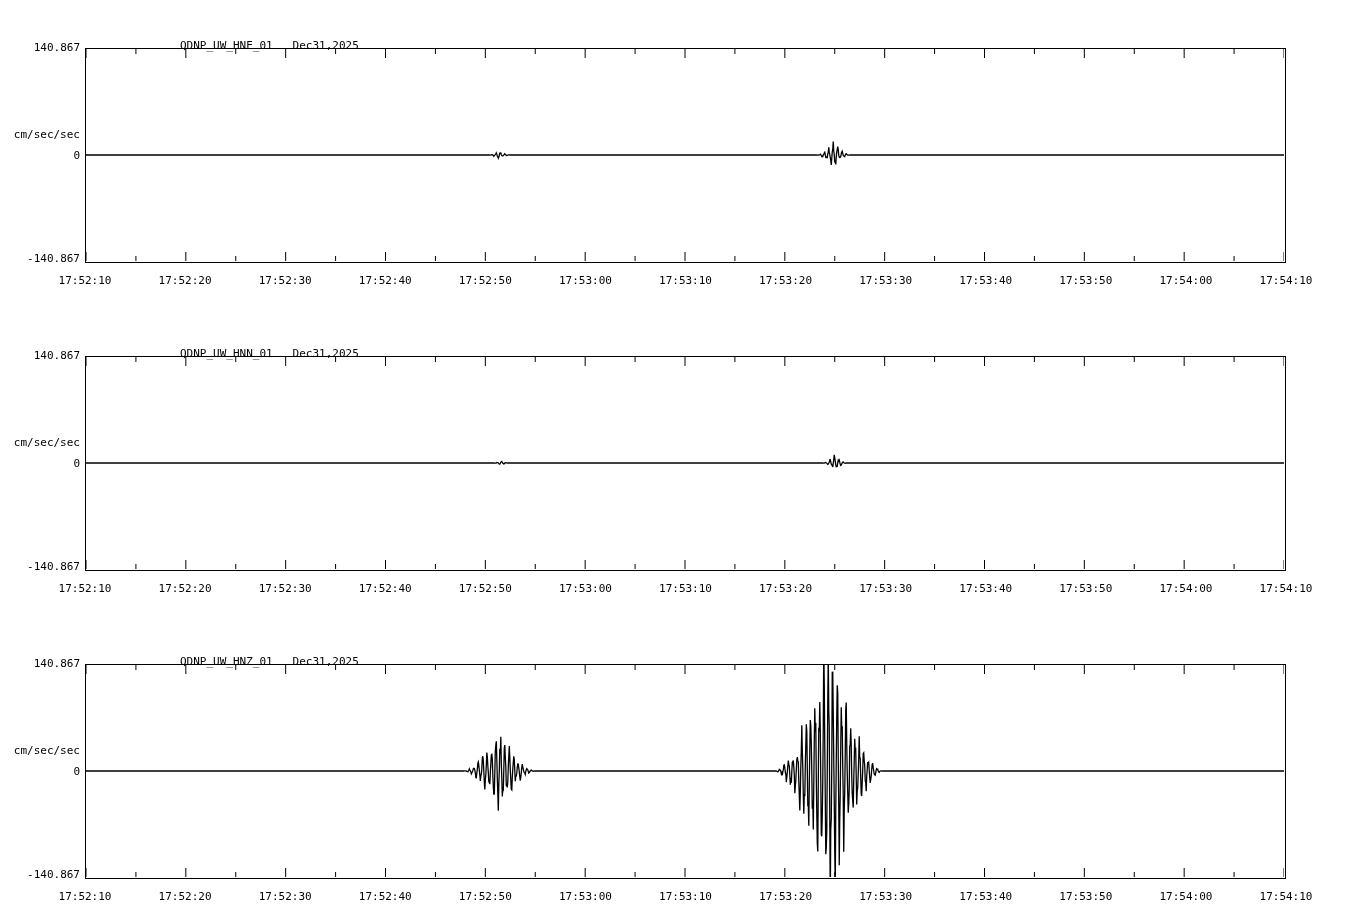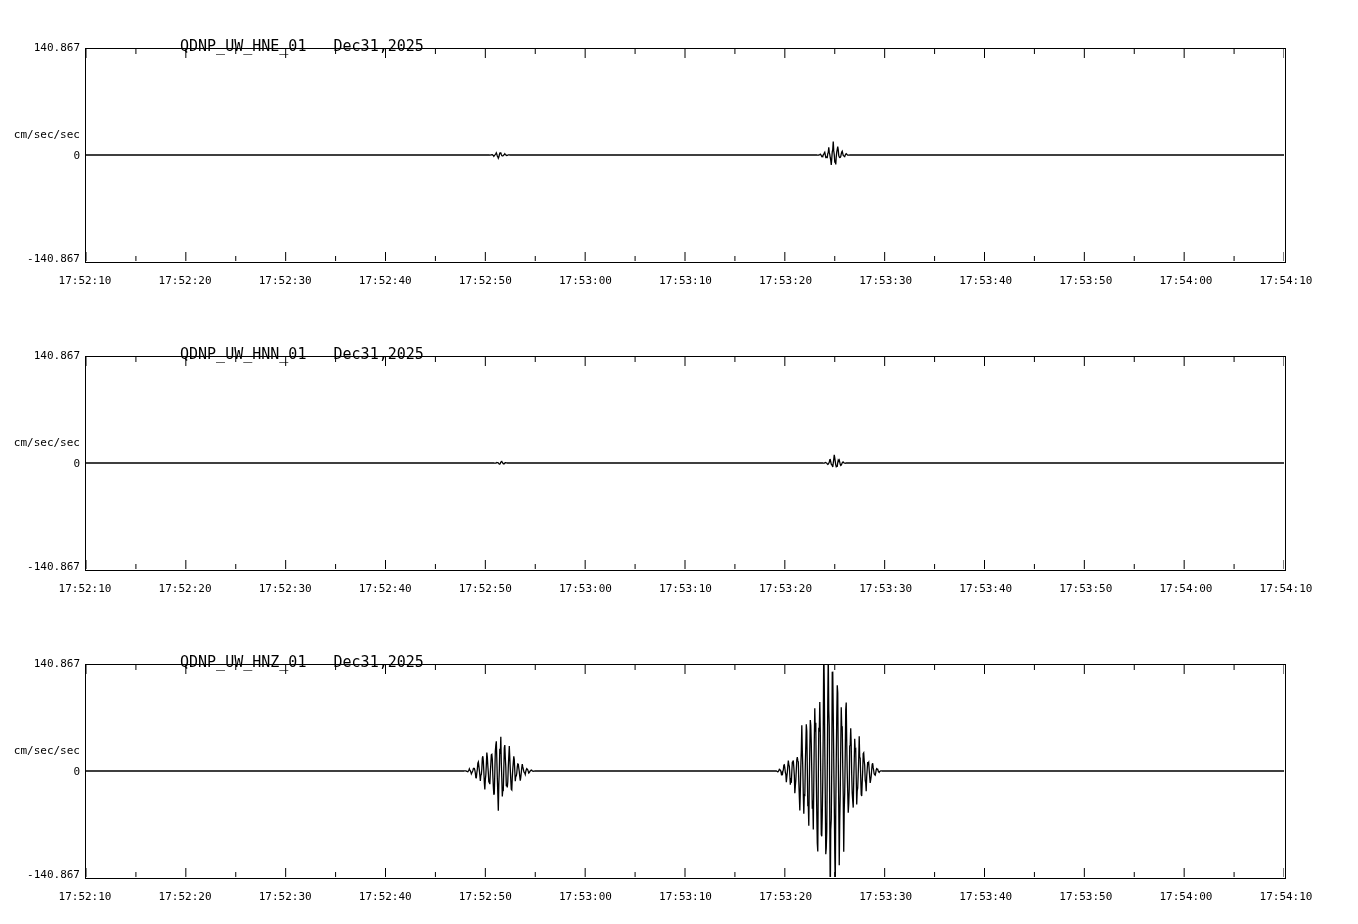--- a/index.html
+++ b/index.html
@@ -32,21 +32,21 @@
     width: 1201px;
     height: 215px;
     border: 1.5px solid #000000;
     box-sizing: border-box;
     overflow: hidden;
   }
   .panel-title {
     position: absolute;
     left: 180px;
     top: 30px;
-    font-size: 15px;
+    font-size: 11px;
     letter-spacing: 0px;
     white-space: pre;
     line-height: 12px;
   }
   .ylabel-top {
     position: absolute;
     right: 1278px;
     top: 31px;
     font-size: 11px;
     text-align: right;

